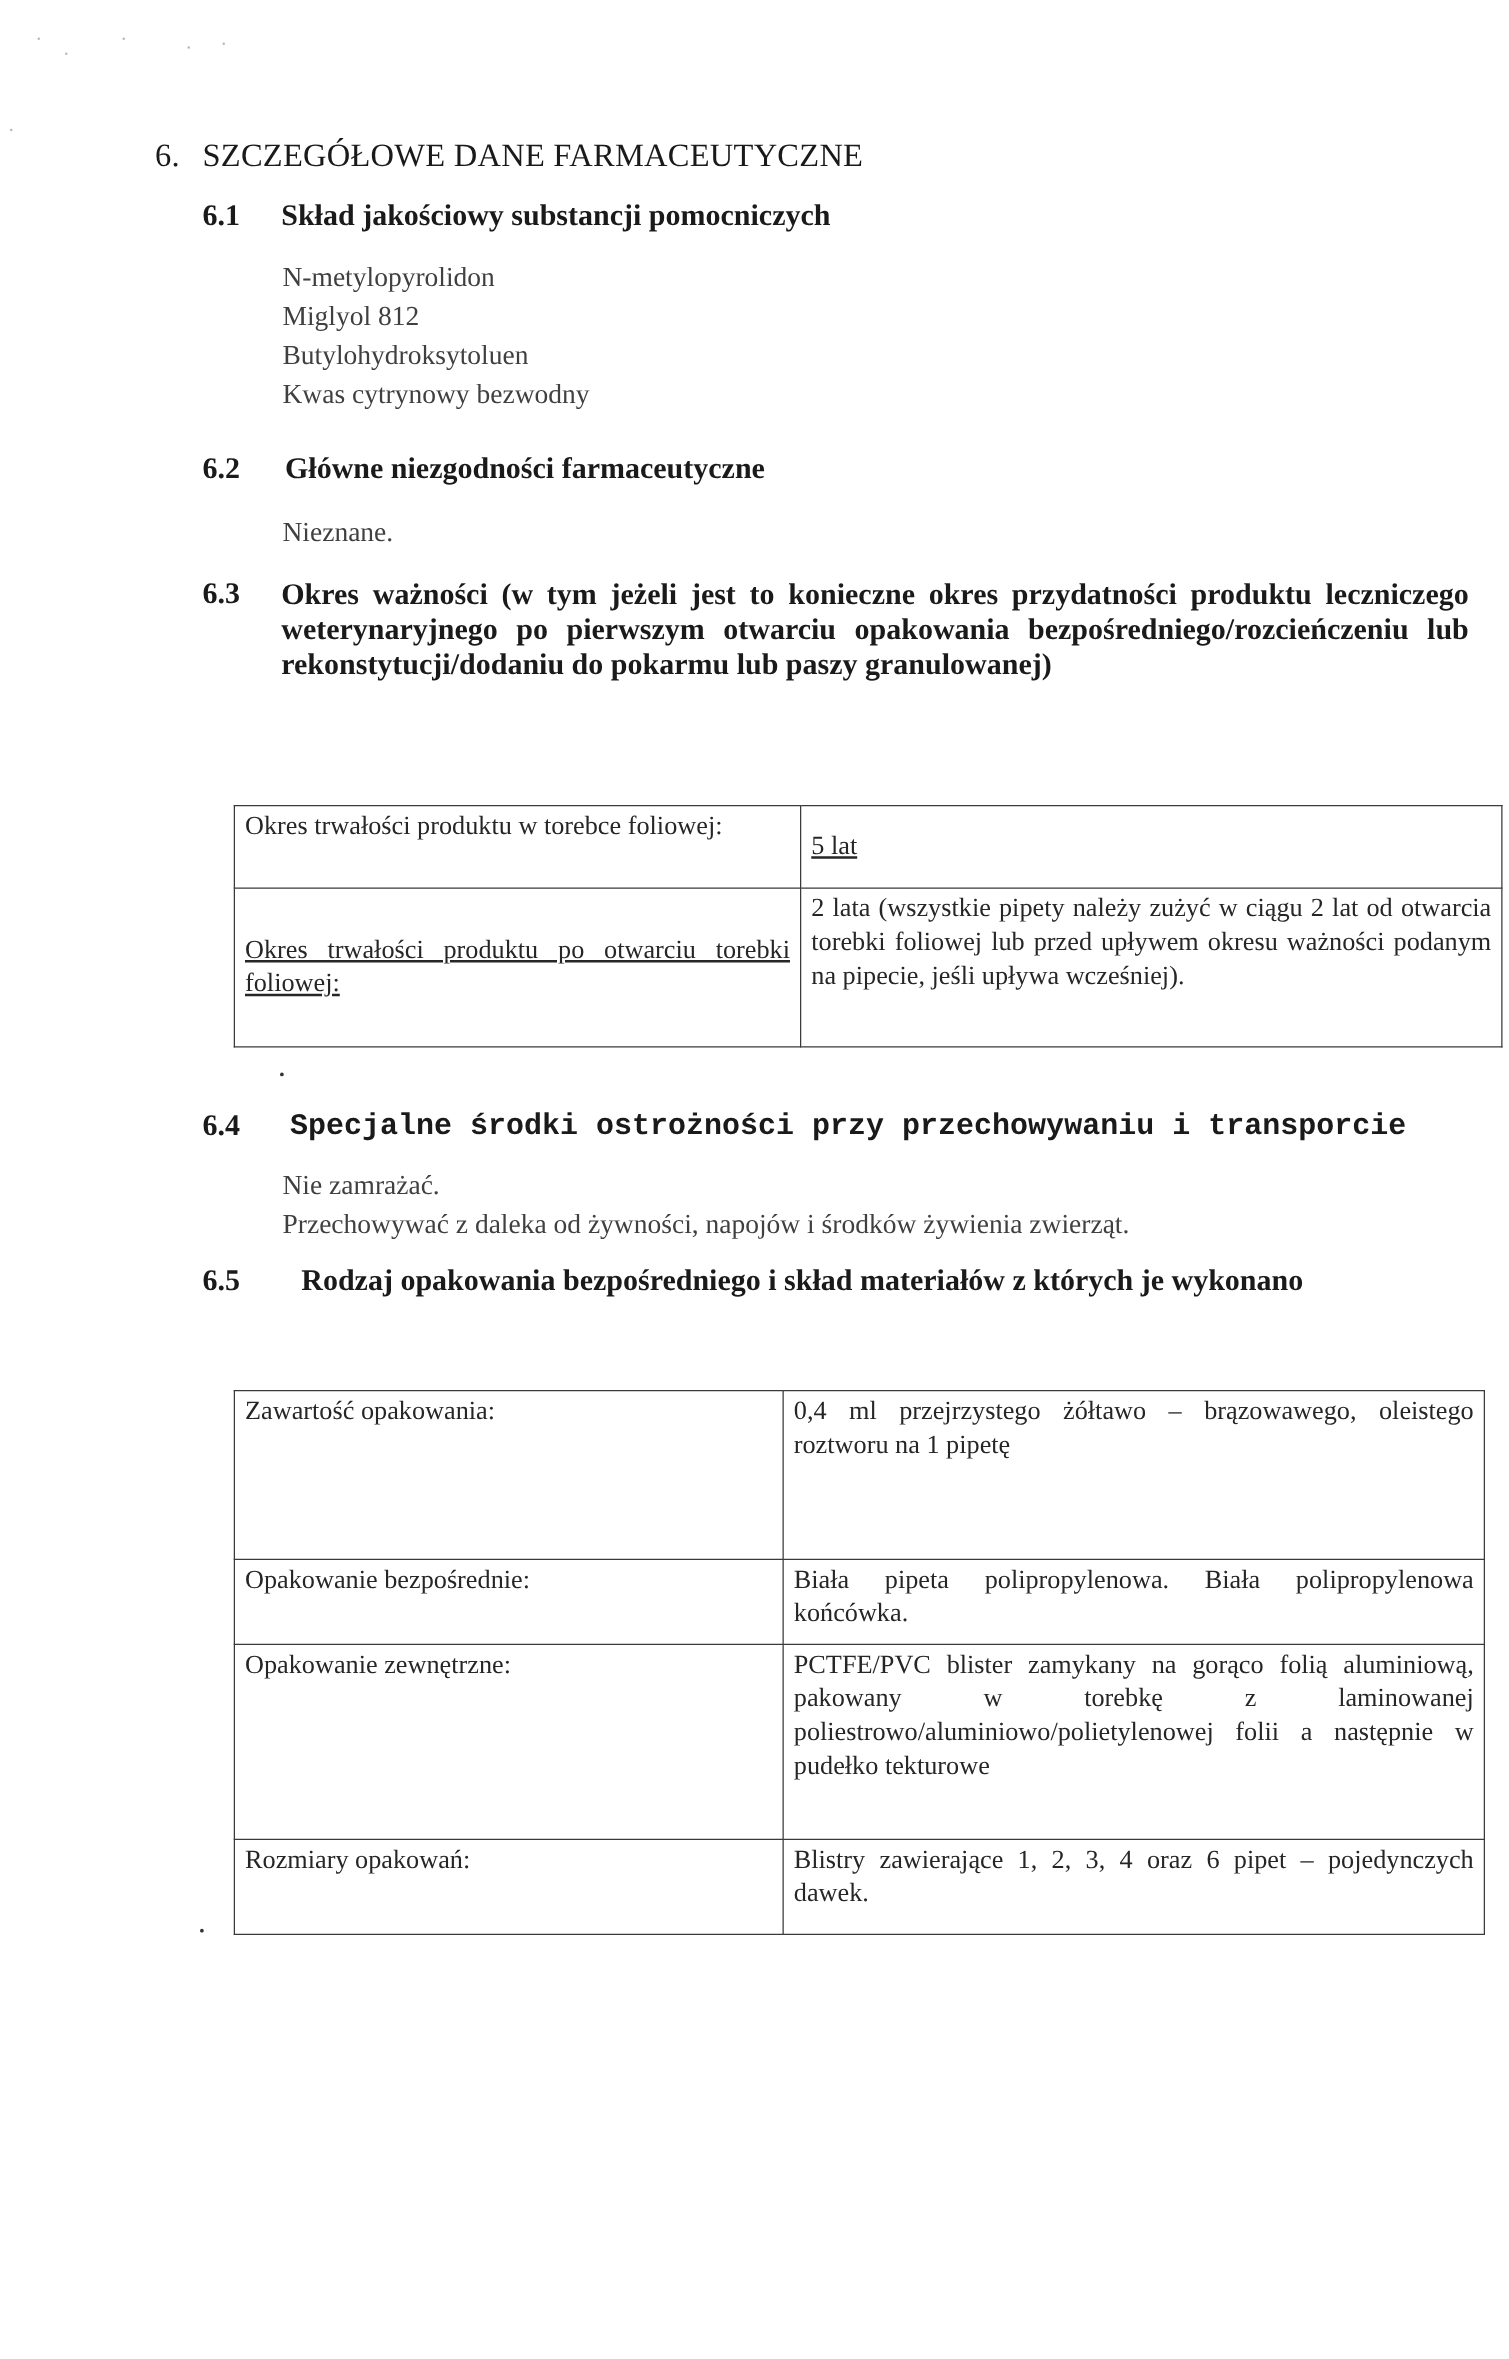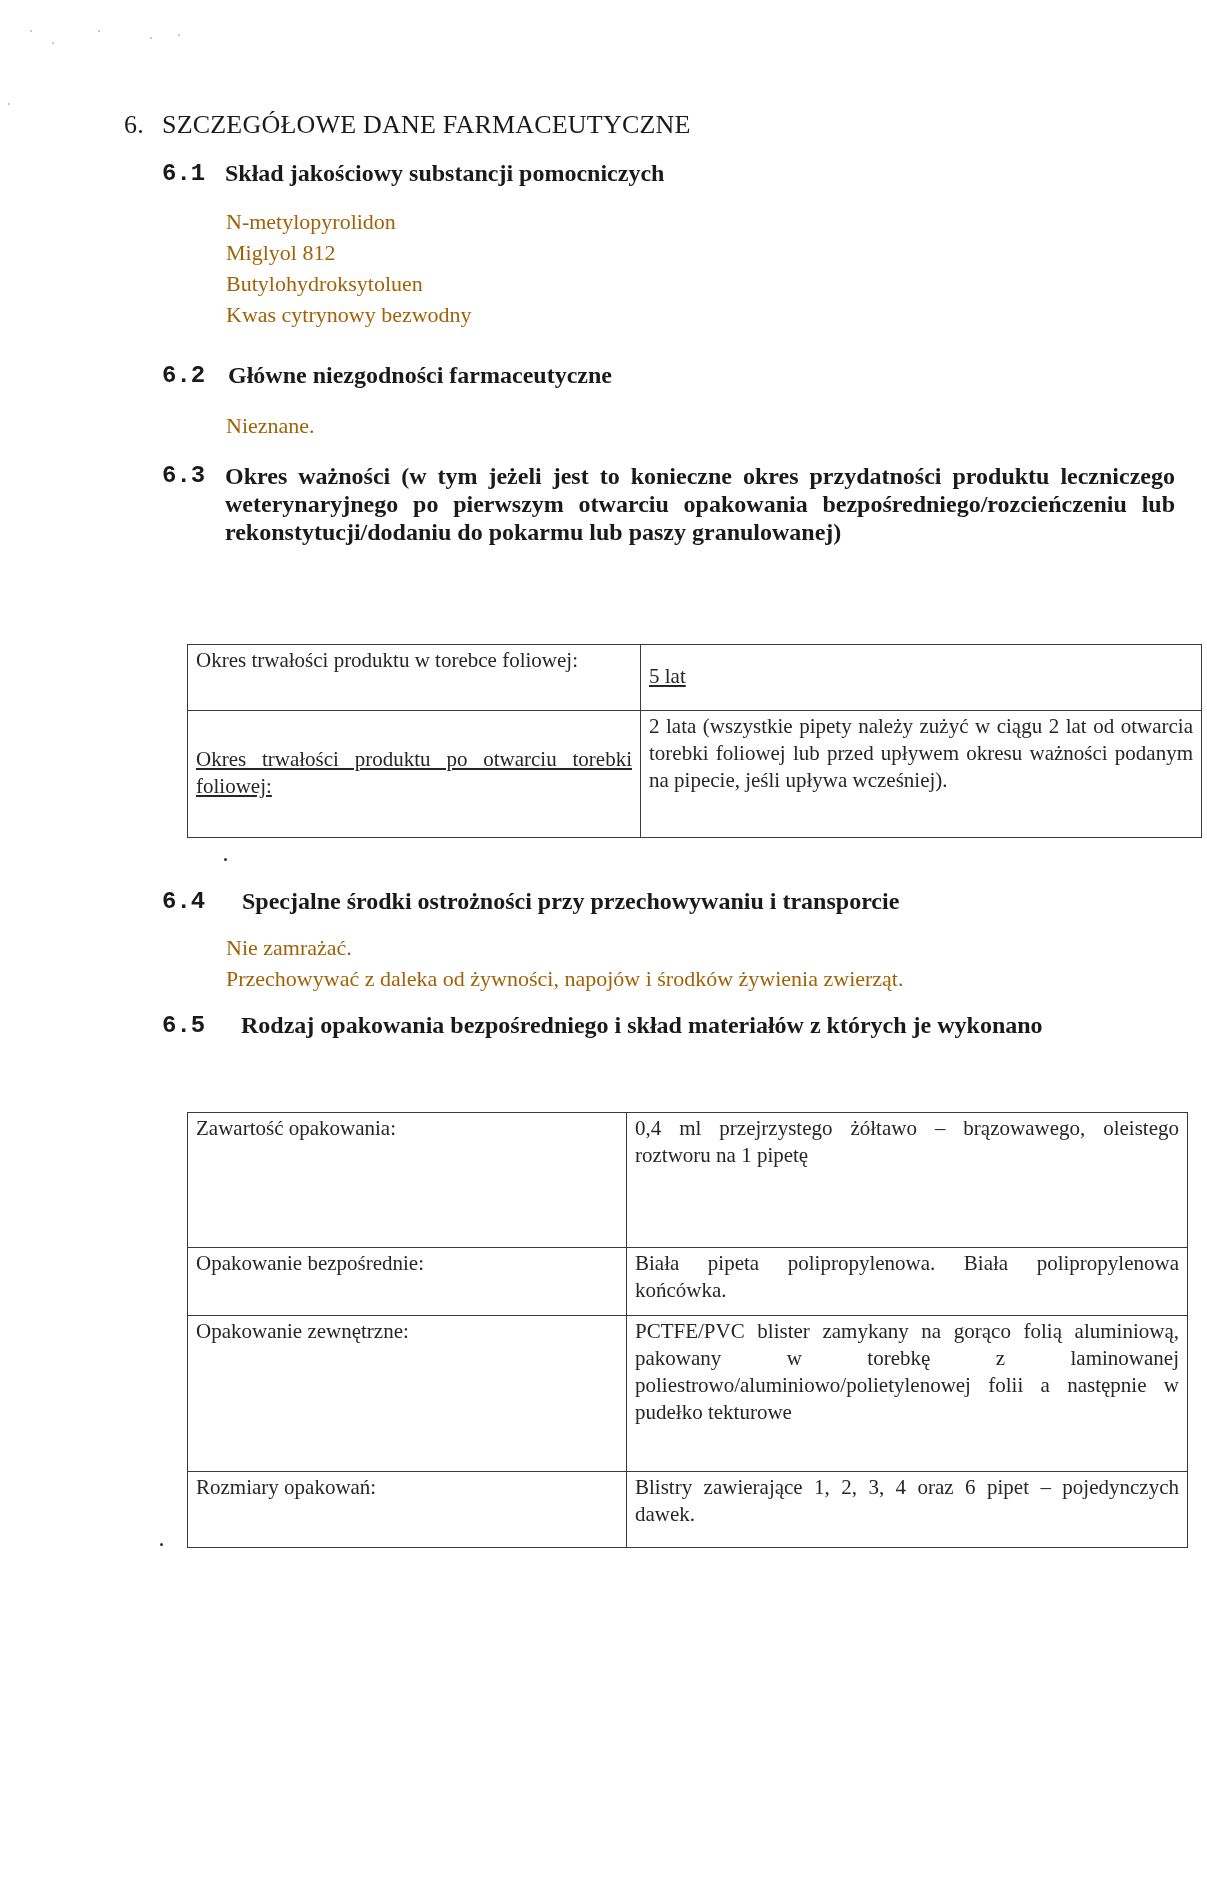--- a/index.html
+++ b/index.html
@@ -33,31 +33,30 @@
       font-size: 26px;
       letter-spacing: 0.2px;
       white-space: nowrap;
     }
     .h-main .num { display: inline-block; width: 38px; }
 
     .sec-num {
       font-size: 24px;
       font-weight: bold;
       color: #1a1a1a;
-      font-family: Liberation Mono, monospace;
     }
     .sec-title {
       font-size: 24px;
       font-weight: bold;
       color: #1a1a1a;
     }
     .body-line {
       font-size: 22px;
       line-height: 31px;
-      color: #a16207;
+      color: #404040;
       white-space: nowrap;
     }
     .justify-block {
       font-size: 24px;
       font-weight: bold;
       line-height: 28px;
       text-align: justify;
       text-align-last: left;
     }
 
@@ -127,21 +126,21 @@
     <tr>
       <td class="mid">Okres trwałości produktu po otwarciu torebki foliowej:</td>
       <td>2 lata (wszystkie pipety należy zużyć w ciągu 2 lat od otwarcia torebki foliowej lub przed upływem okresu ważności podanym na pipecie, jeśli upływa wcześniej).</td>
     </tr>
   </tbody>
     </table>
 
   <div class="dot" style="left:224px;top:858px;"></div>
 
   <div class="abs sec-num" style="left:162px;top:888px;">6.4</div>
-  <div class="abs sec-title" style="left:242px;top:888px;white-space:nowrap;">Specjalne środki ostrożności przy przechowywaniu i transporcie</div>
+  <div class="abs sec-title" style="left:232px;top:888px;white-space:nowrap;font-family:Liberation Mono, monospace;">Specjalne środki ostrożności przy przechowywaniu i transporcie</div>
   <div class="abs" style="left:226px;top:932px;">
     <div class="body-line">Nie zamrażać.</div>
     <div class="body-line">Przechowywać z daleka od żywności, napojów i środków żywienia zwierząt.</div>
   </div>
 
   <div class="abs sec-num" style="left:162px;top:1012px;">6.5</div>
   <div class="abs sec-title" style="left:241px;top:1012px;white-space:nowrap;">Rodzaj opakowania bezpośredniego i skład materiałów z których je wykonano</div>
 
   <table class="grid" style="left:187px;top:1088px;width:1001px;height:436px;margin-top:24px;">
     <colgroup>

